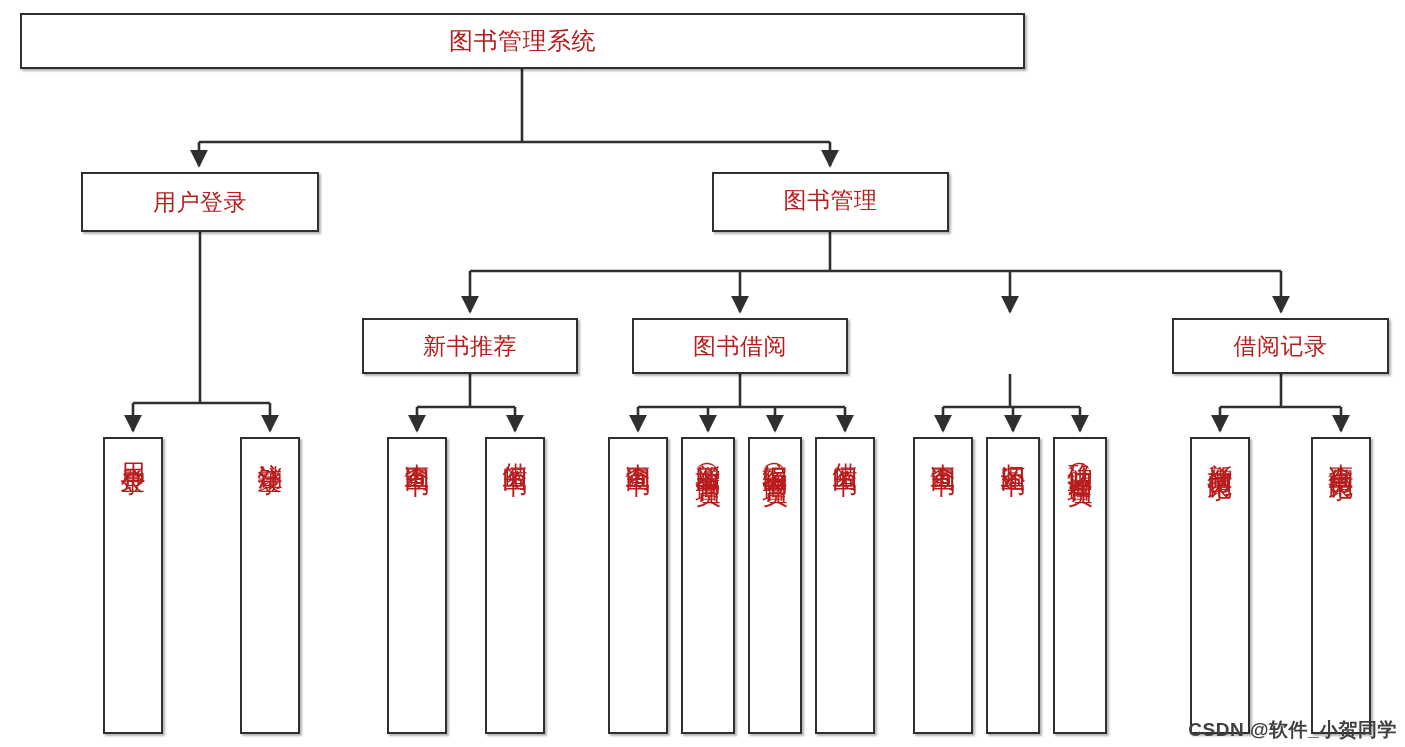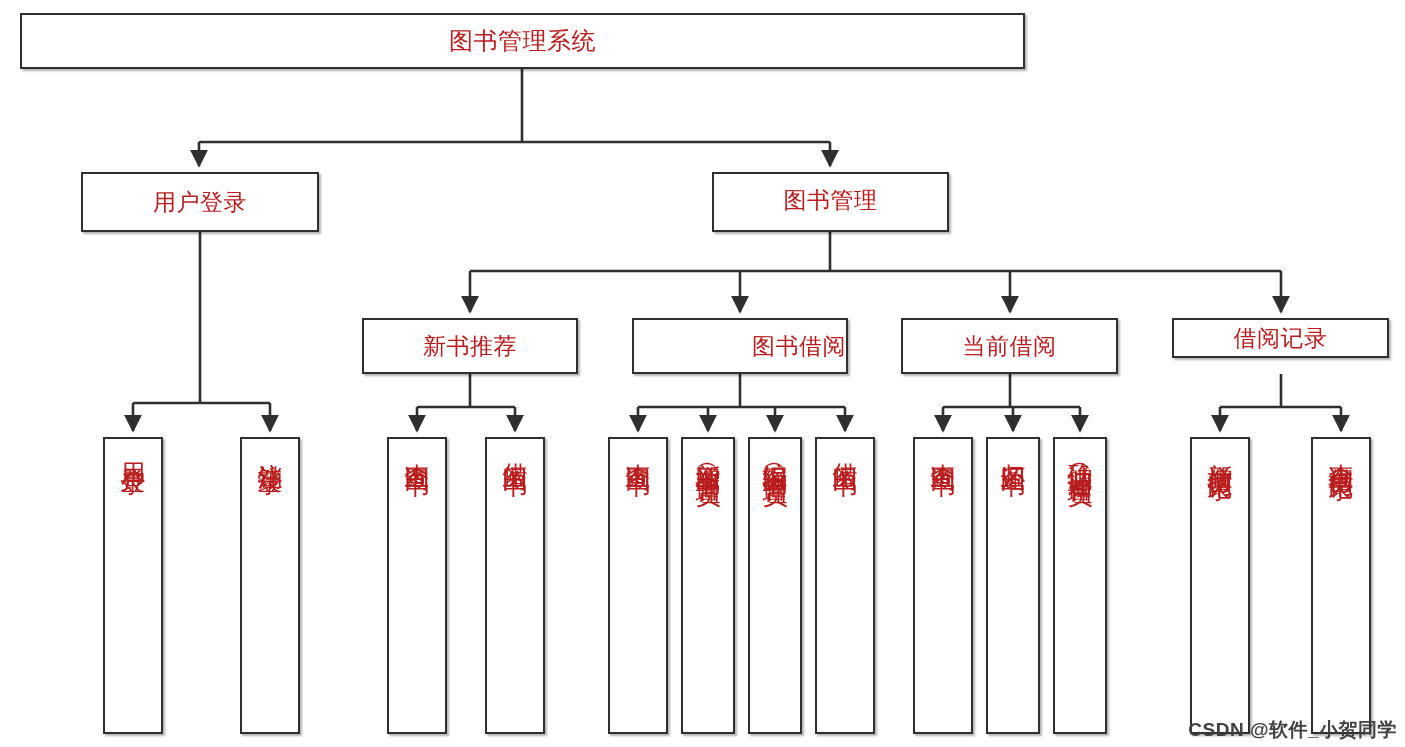--- a/index.html
+++ b/index.html
@@ -138,27 +138,24 @@
   <div class="node horiz" style="left: 81px; top: 172px; width: 238px; height: 60px;">
     <span class="node-label">用户登录</span>
   </div>
   <div class="node horiz" style="left: 712px; top: 172px; width: 237px; height: 60px; font-family: Liberation Mono, monospace;">
     <span class="node-label">图书管理</span>
   </div>
 
   <div class="node horiz" style="left: 362px; top: 318px; width: 216px; height: 56px;">
     <span class="node-label">新书推荐</span>
   </div>
-  <div class="node horiz" style="left: 632px; top: 318px; width: 216px; height: 56px; justify-content: flex-end;">
+  <div class="node horiz" style="left: 632px; top: 318px; width: 216px; height: 56px;">
     <span class="node-label">图书借阅</span>
   </div>
-  <div class="node horiz" style="left: 901px; top: 318px; width: 217px; height: 56px;">
-    <span class="node-label">当前借阅</span>
-  </div>
-  <div class="node horiz" style="left: 1172px; top: 318px; width: 217px; height: 40px;">
+  <div class="node horiz" style="left: 1172px; top: 318px; width: 217px; height: 56px;">
     <span class="node-label">借阅记录</span>
   </div>
 
   <div class="node leaf" style="left: 103px; top: 437px; width: 60px; height: 297px;">
     <span class="node-label">用户登录</span>
   </div>
   <div class="node leaf" style="left: 240px; top: 437px; width: 60px; height: 297px;">
     <span class="node-label">注销登录</span>
   </div>
   <div class="node leaf" style="left: 387px; top: 437px; width: 60px; height: 297px;">

